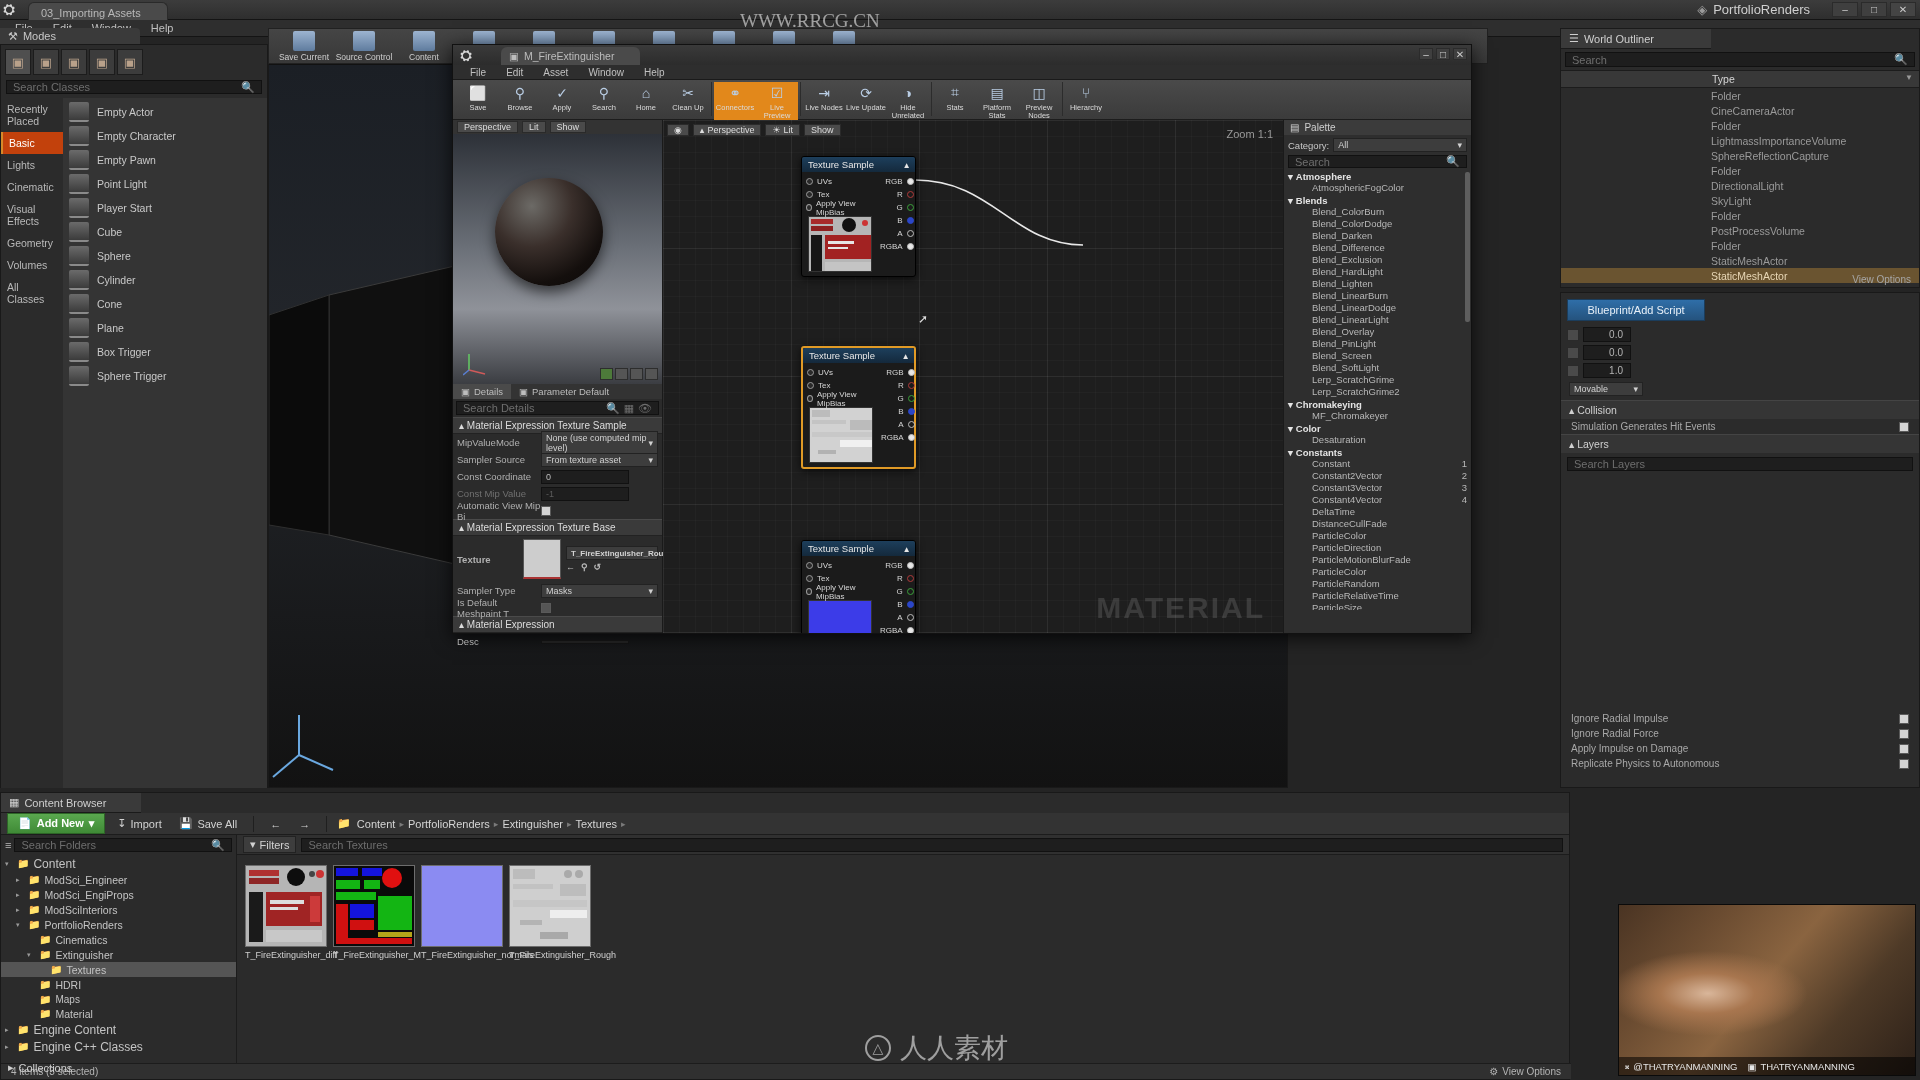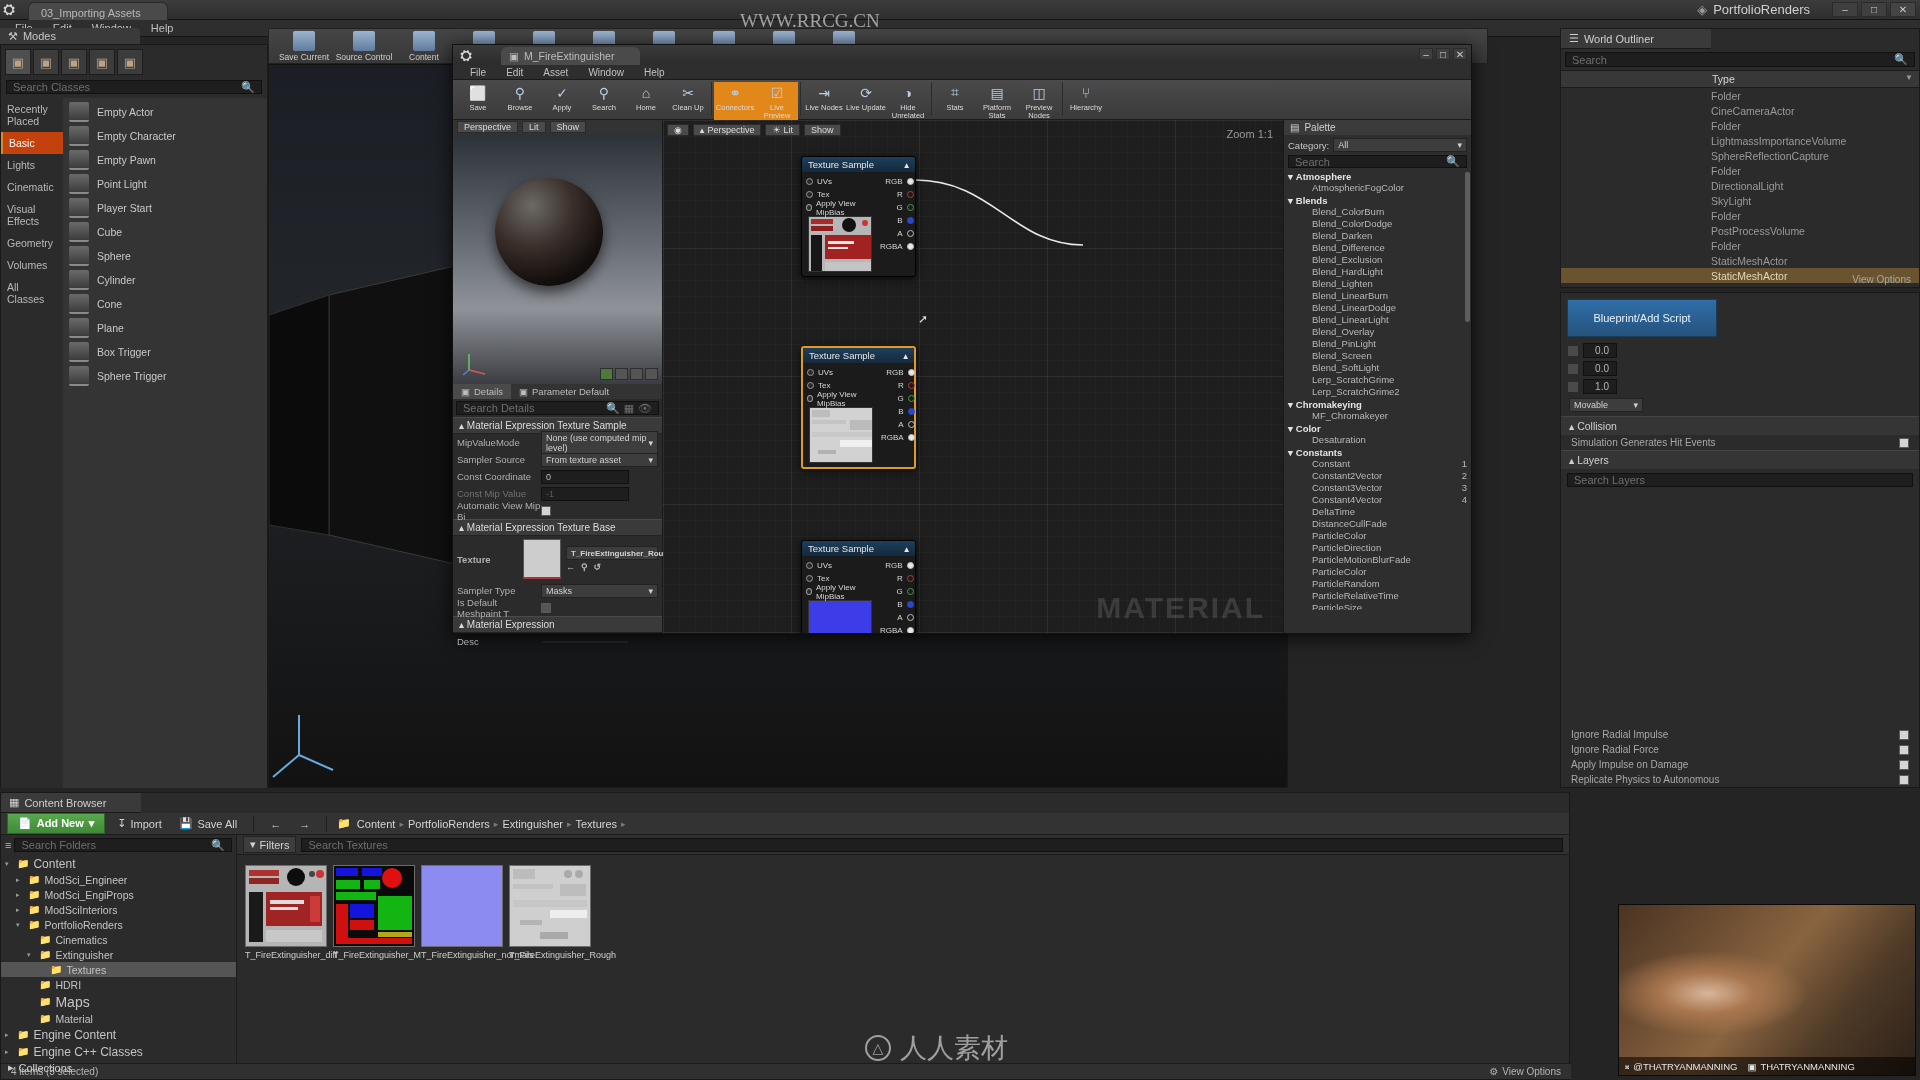--- a/index.html
+++ b/index.html
@@ -100,24 +100,24 @@
   #out-search { margin:3px 4px; height:15px; }
   #out-col { display:flex; background:#383838; border-top:1px solid #1c1c1c;
     border-bottom:1px solid #1c1c1c; padding:2px 6px; }
   .out-row { padding:1.5px 8px; font-size:10.5px; color:#9a9a9a; }
   .out-row.sel { background:#6a5430; color:#e8d7b6; }
 
   
   #rdetails { right:0; top:292px; width:360px; height:496px; background:#2b2b2b;
     border:1px solid #191919; }
   #bp-btn { margin:6px; background:linear-gradient(#2f6ea8,#25537e); color:#e8f0f8;
-    font-size:11px; padding:12px 8px; border:1px solid #1b3d5c; text-align:center; width:150px;}
+    font-size:11px; padding:4px 8px; border:1px solid #1b3d5c; text-align:center; width:138px;}
   .dtl-num { display:flex; align-items:center; gap:4px; margin:3px 6px; }
   .numfield { background:#1e1e1e;border:1px solid #111;color:#b5b5b5;font-size:10px;
-    padding:1px 7px; width:34px; text-align:right; }
+    padding:1px 7px; width:48px; text-align:right; }
   .dtl-chk { display:flex; align-items:center; justify-content:space-between;
     padding:2px 10px; font-size:10px; color:#a8a8a8; }
   .chk { width:10px;height:10px;background:#d4d4d4;border:1px solid #5a5a5a; }
   .sect { background:#353535; border-top:1px solid #444; padding:3px 8px;
     font-size:10.5px; color:#d0d0d0; }
 
   
   #cb { left:0; top:792px; width:1570px; height:288px; background:#2b2b2b;
     border:1px solid #191919; }
   #cb-tab { width:140px; }
@@ -620,21 +620,21 @@
               <span style="font-size: 10.5px;">Textures</span>
             </div>
             <div class="tnode" style="padding-left: 26px;">
               <span class="tri"></span>
               <span class="fico">📁</span>
               <span style="font-size: 10.5px;">HDRI</span>
             </div>
             <div class="tnode" style="padding-left: 26px;">
               <span class="tri"></span>
               <span class="fico">📁</span>
-              <span style="font-size: 14px;">Maps</span>
+              <span style="font-size: 10px;">Maps</span>
             </div>
             <div class="tnode" style="padding-left: 26px;">
               <span class="tri"></span>
               <span class="fico">📁</span>
               <span style="font-size: 10.5px;">Material</span>
             </div>
             <div class="tnode" style="padding-left: 4px;">
               <span class="tri">▸</span>
               <span class="fico">📁</span>
               <span style="font-size: 12px;">Engine Content</span>

